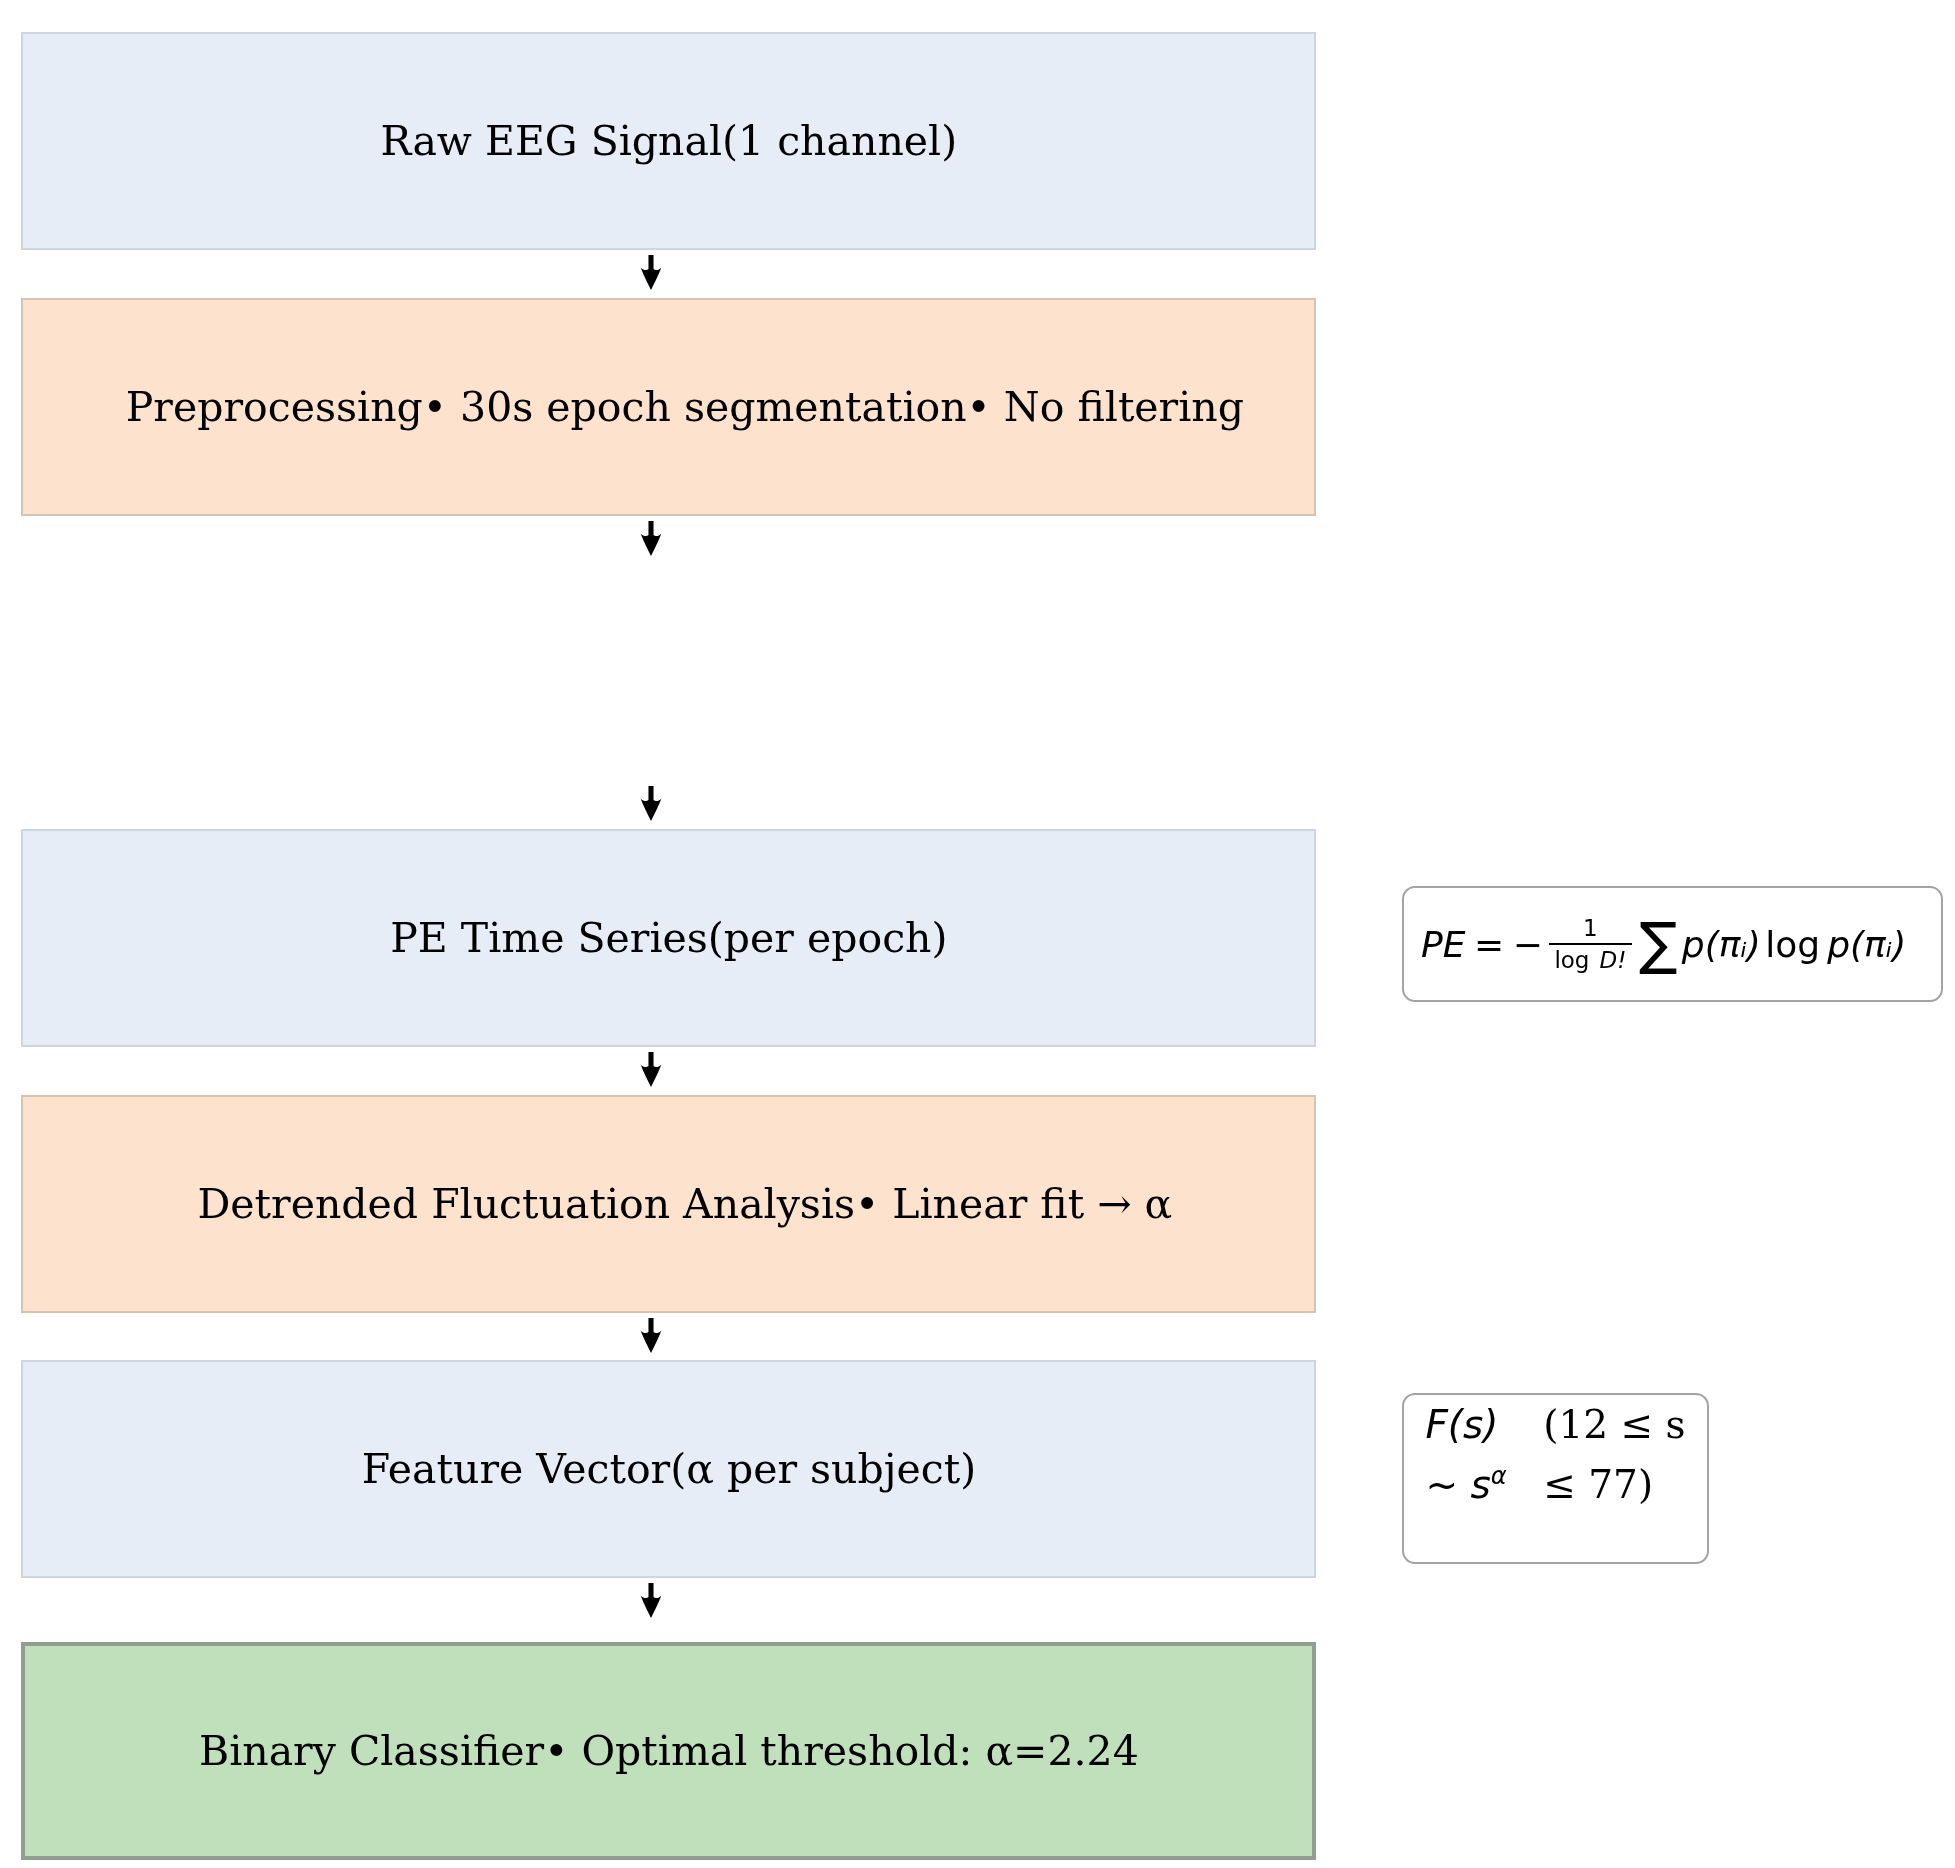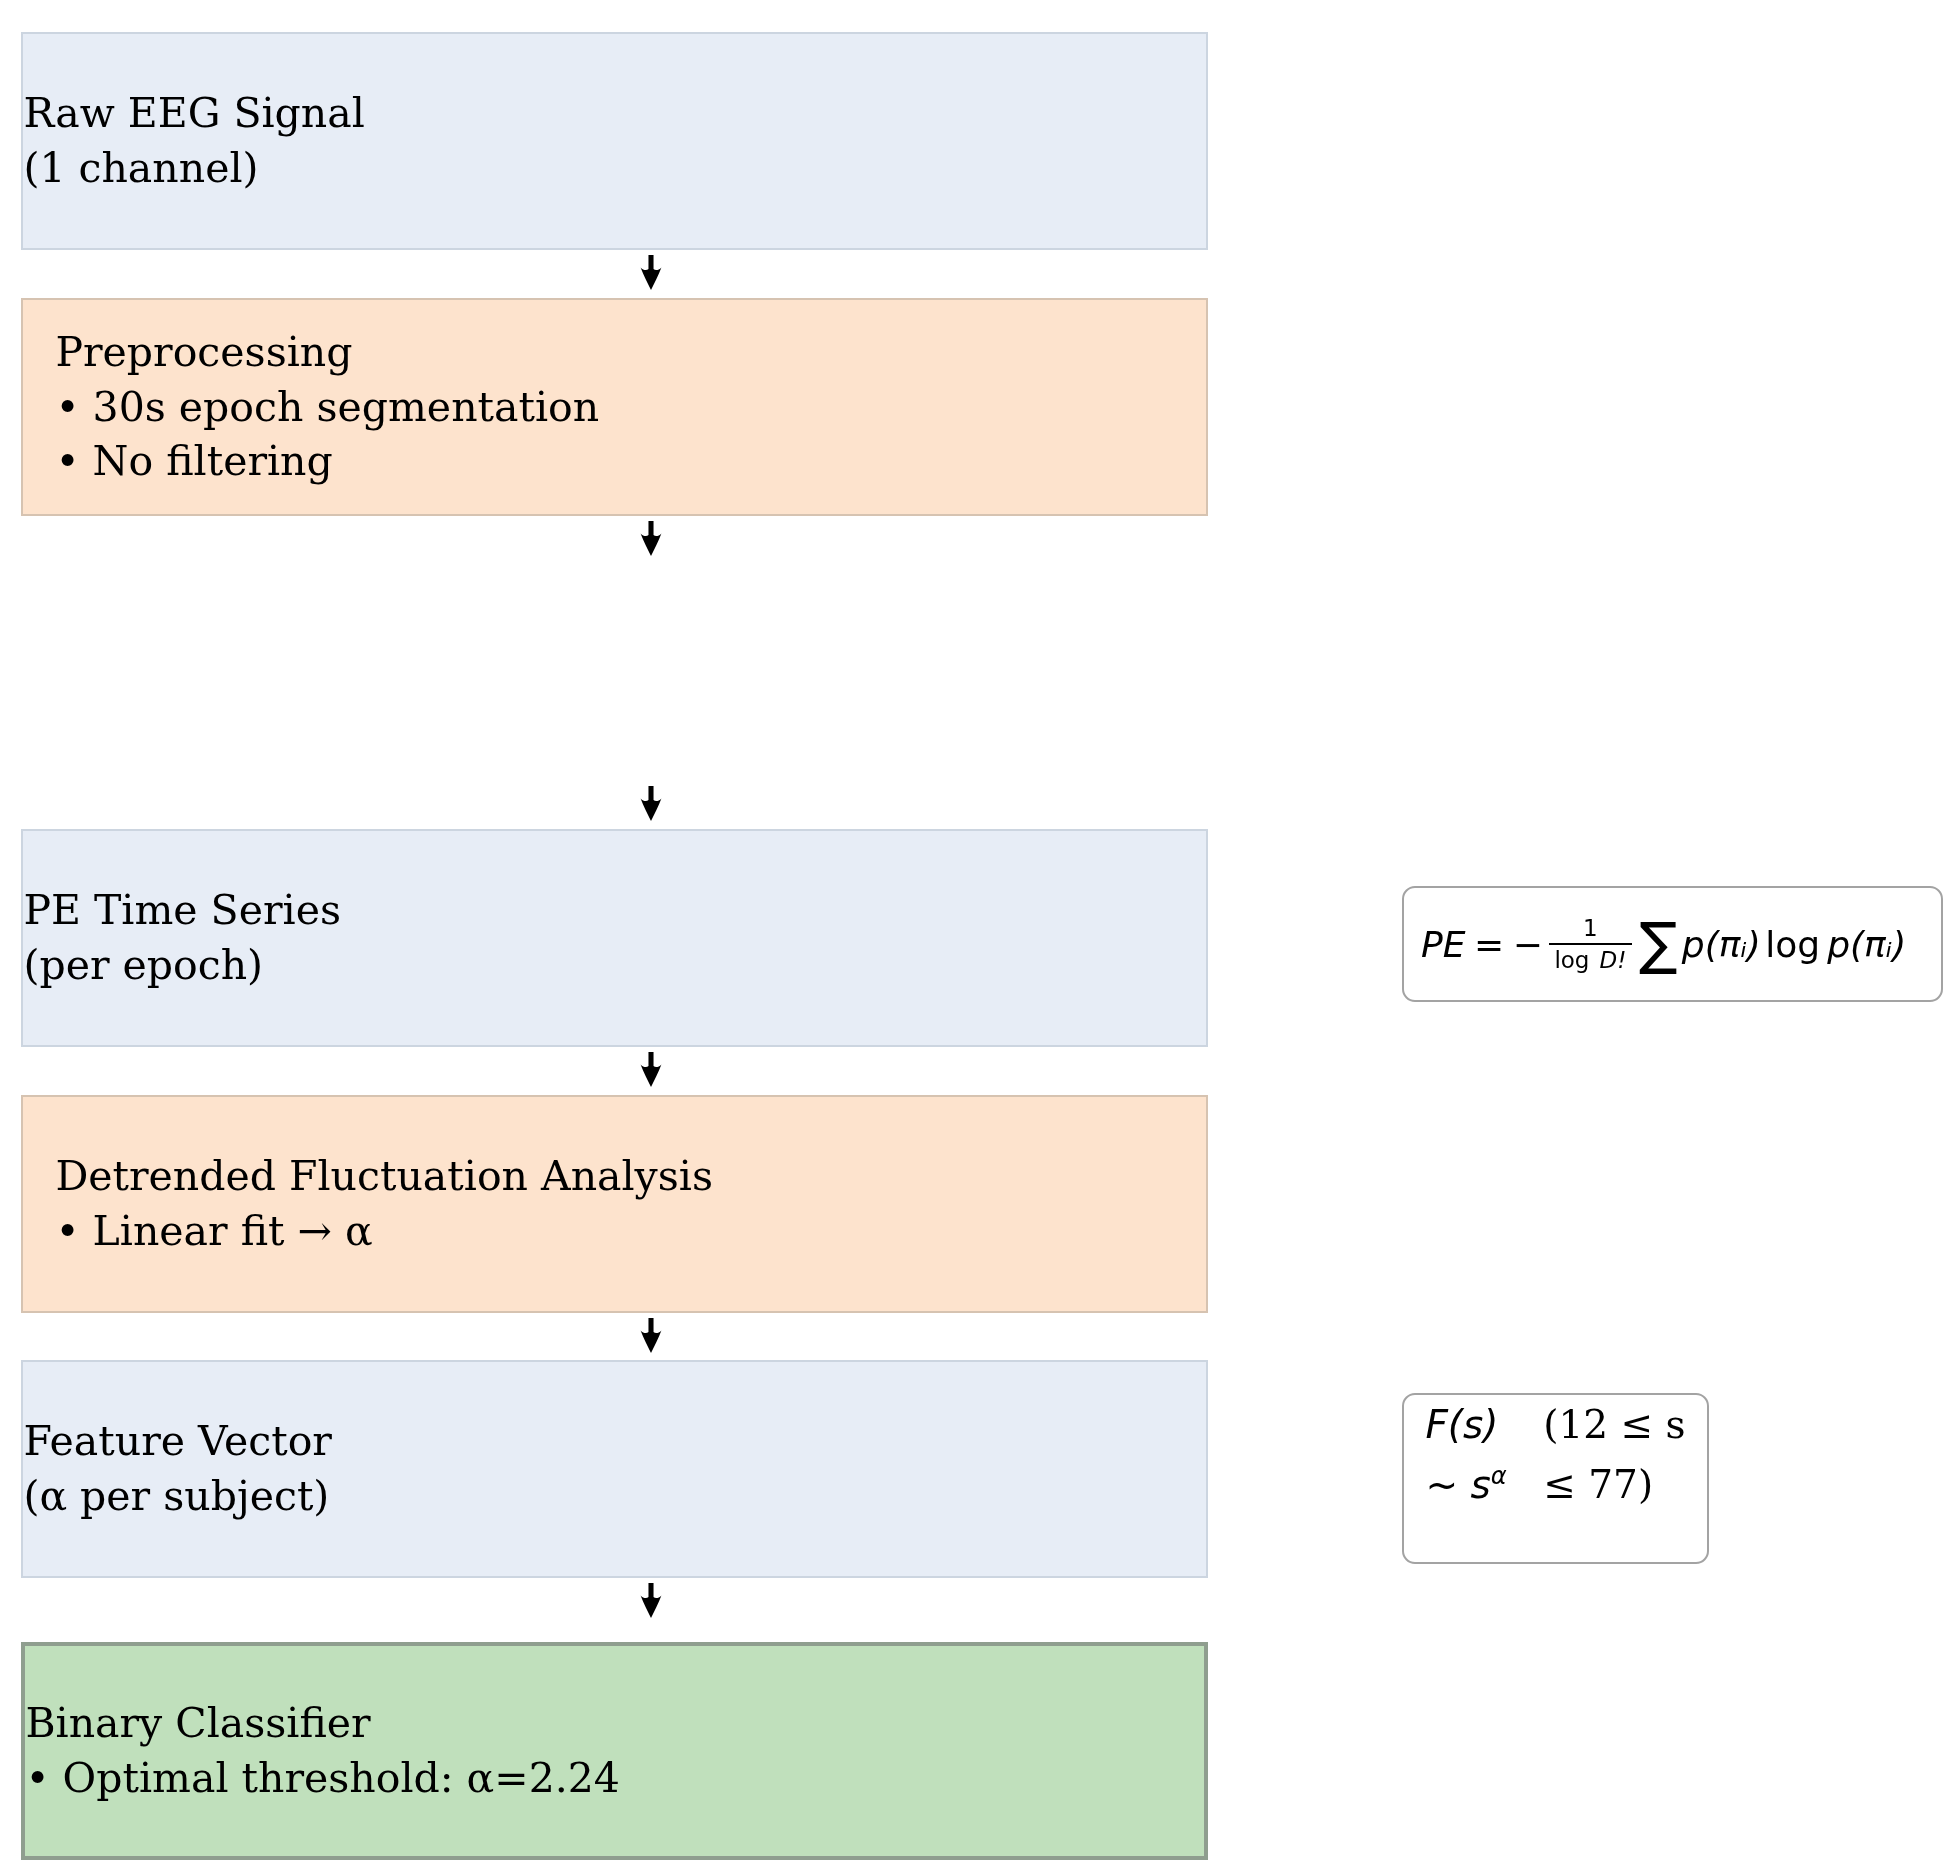--- a/index.html
+++ b/index.html
@@ -1,21 +1,21 @@
 <!DOCTYPE html>
 <html style="font-size:11.4px"><head>
 <meta charset="utf-8">
 <style>
   html,body{margin:0;padding:0;background:#ffffff;}
   body{width:1955px;height:1869px;position:relative;font-family:"DejaVu Serif",serif;color:#000;}
   .canvas{position:absolute;left:0;top:0;width:1955px;height:1869px;}
 
   .box{
-    position:absolute;left:21.4px;width:1187px;height:218px;box-sizing:border-box;
-    display:flex;flex-direction:column;justify-content:center;align-items:flex-start;
+    position:absolute;left:21.4px;width:1295px;height:218px;box-sizing:border-box;
+    display:flex;flex-direction:row;justify-content:center;align-items:center;
     text-align:center;font-size:41px;line-height:1.33;
   }
   .box-blue{background:#e7edf6;border:2.1px solid #ccd5e0;}
   .box-peach{background:#fde3cd;border:2.1px solid #d6c3b1;padding-left:32px;}
   .box-green{background:#c0e0bc;border:4.3px solid #8f9e8f;}
   .line:empty{display:none;}
 
   .arrow{position:absolute;left:633px;width:36px;height:36px;}
 
   .ann{

